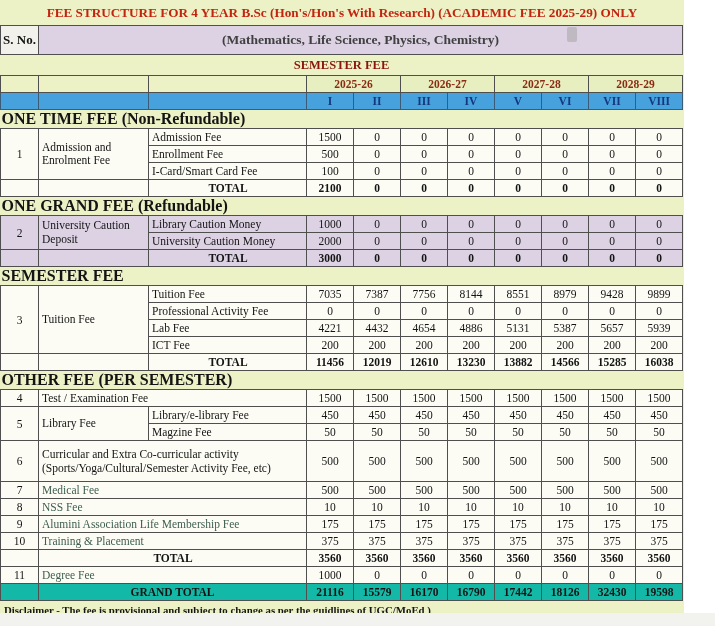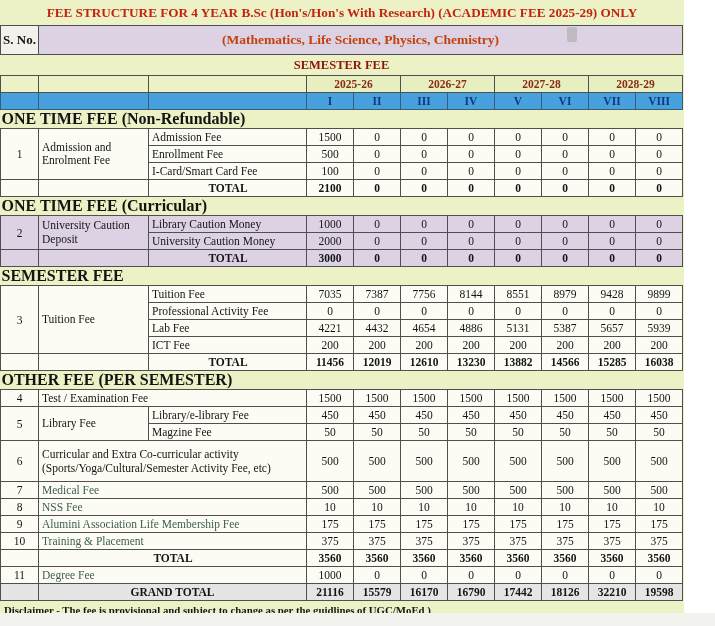--- a/index.html
+++ b/index.html
@@ -29,39 +29,39 @@
     margin-top:3px;
   }
   td{
     border:1px solid #4f4f4f;font-size:11.5px;padding:0 2px;
     height:16px;color:#141414;overflow:hidden;white-space:nowrap;
     text-align:center;
   }
   tr.d td{background:#fcfcf5;}
   tr.lav td{background:#dcd2e4;}
   tr.tot td{font-weight:bold;text-align:center;}
-  tr.grand td{background:#e5e5e5;font-weight:bold;}
+  tr.grand td{background:#14b8a6;font-weight:bold;}
   tr.blue td{
     background:#46a1dd;color:#14367c;font-weight:bold;
     border-color:#3a5c78;
   }
   tr.section td{
     border-left:none;border-right:none;background:transparent;
     font-weight:bold;font-size:16px;text-align:left;height:15px;
     padding-left:1px;
   }
   tr.row6 td{height:40px;}
   .sno{text-align:center;}
   .cat{text-align:left;white-space:normal;line-height:1.2;padding-left:3px;}
   .item{text-align:left;padding-left:3px;}
   .wrap{white-space:normal;line-height:1.25;}
   .teal{color:#3e5e4f;margin-top:38px;}
   .snohdr{background:#f2f1ec;font-weight:bold;font-size:13px;height:28px;}
   .subjects{
-    background:#dcd2e4;font-weight:bold;font-size:13.5px;color:#c2410c;
+    background:#dcd2e4;font-weight:bold;font-size:13.5px;color:#404040;
     text-align:center;height:28px;
   }
   .semfee{
     background:transparent;border-left:none;border-right:none;
     color:#8b150c;font-weight:bold;font-size:12.5px;height:20px;
   }
   .yr{background:#e7eec0;color:#8b2c12;font-weight:bold;margin-left:28px;}
   .yrblank{background:transparent;}
   .disclaimer{
     font-weight:bold;font-size:10.8px;color:#161616;
@@ -165,21 +165,21 @@
           <td class="num">2100</td>
           <td class="num">0</td>
           <td class="num">0</td>
           <td class="num">0</td>
           <td class="num">0</td>
           <td class="num">0</td>
           <td class="num">0</td>
           <td class="num">0</td>
         </tr>
         <tr class="section">
-          <td colspan="11">ONE TIME FEE (Curricular)</td>
+          <td colspan="11">ONE GRAND FEE (Refundable)</td>
         </tr>
         <tr class="lav">
           <td rowspan="2" class="sno">2</td>
           <td rowspan="2" class="cat">University Caution Deposit</td>
           <td class="item">Library Caution Money</td>
           <td class="num">1000</td>
           <td class="num">0</td>
           <td class="num">0</td>
           <td class="num">0</td>
           <td class="num">0</td>
@@ -398,21 +398,21 @@
         </tr>
         <tr class="grand">
           <td class="sno"></td>
           <td colspan="2" class="num">GRAND TOTAL</td>
           <td class="num">21116</td>
           <td class="num">15579</td>
           <td class="num">16170</td>
           <td class="num">16790</td>
           <td class="num">17442</td>
           <td class="num">18126</td>
-          <td class="num">32210</td>
+          <td class="num">32430</td>
           <td class="num">19598</td>
         </tr>
       </tbody>
   </table>
 
   <div class="disclaimer">Disclaimer - The fee is provisional and subject to change as per the guidlines of UGC/MoEd )</div>
 </div>
 
 <div class="smudge"></div>
 <div class="bottom-strip"></div>

